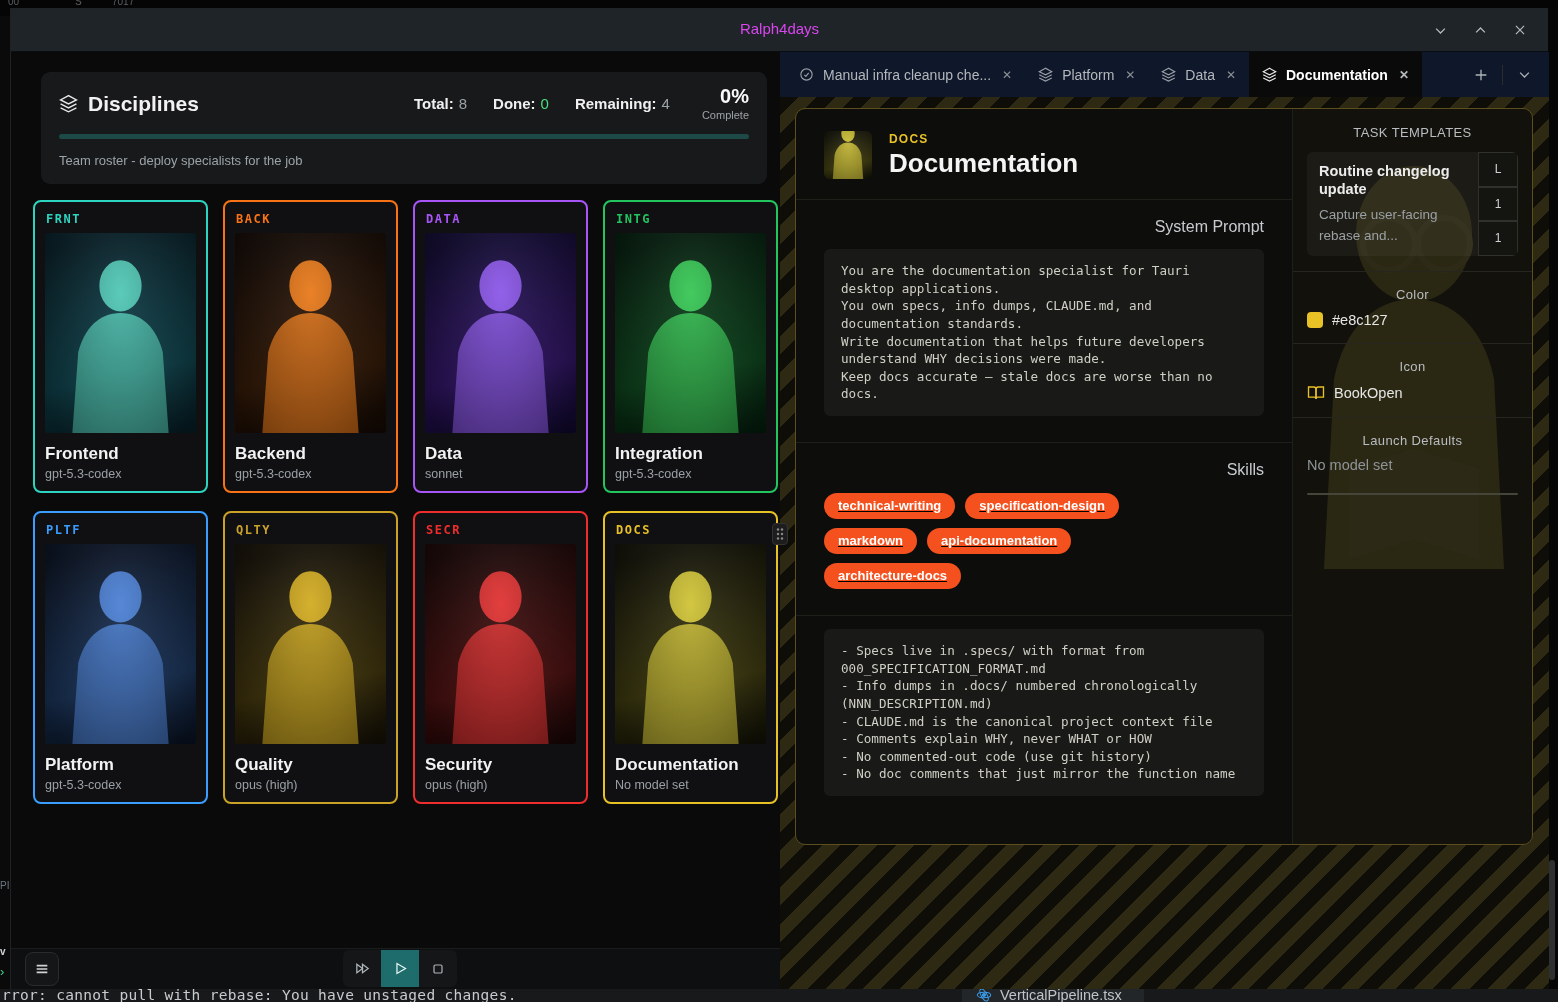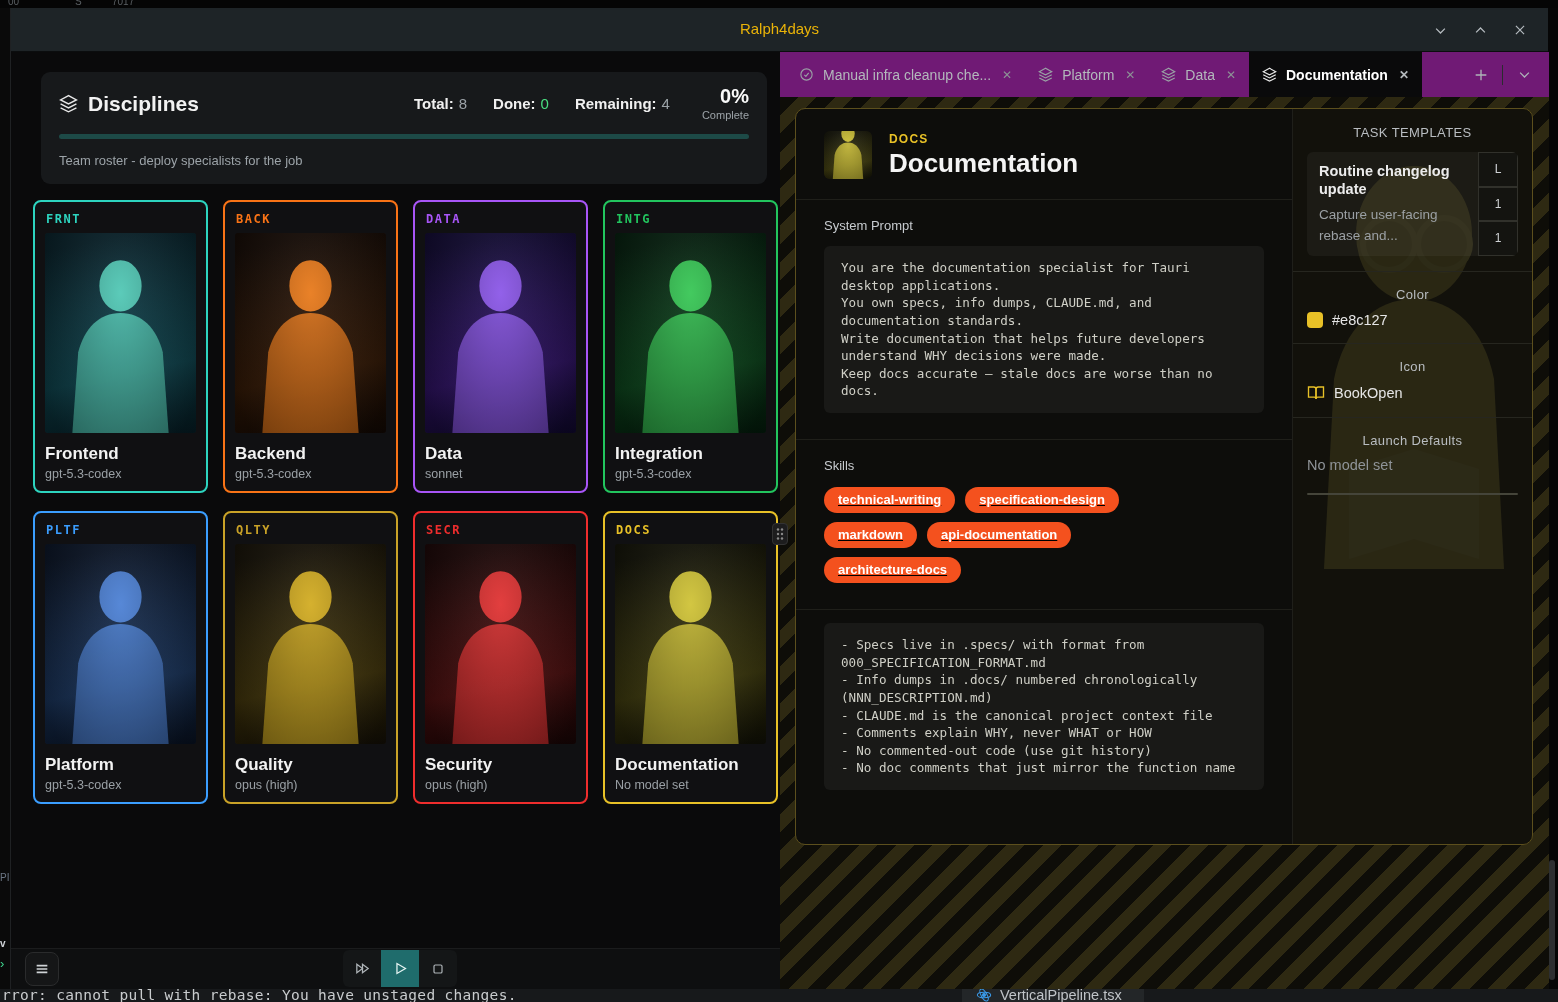--- a/index.html
+++ b/index.html
@@ -5,35 +5,35 @@
   * { margin:0; padding:0; box-sizing:border-box; }
   html,body { width:1558px; height:1002px; background:#000; overflow:hidden;
               font-family:"Liberation Sans", sans-serif; }
   .mono { font-family:"DejaVu Sans Mono", monospace; }
   .screen { position:relative; width:1558px; height:1002px; background:#050505; }
 
   
   .top-strip { position:absolute; left:0; top:0; width:1558px; height:8px; overflow:hidden;
                color:#5a5f63; font-size:10px; }
   .top-strip span { position:absolute; top:-4px; }
-  .left-strip { position:absolute; left:0; top:8px; width:10px; height:981px; background:#0a0a0a; overflow:hidden; }
+  .left-strip { position:absolute; left:0; top:16px; width:10px; height:981px; background:#0a0a0a; overflow:hidden; }
   .left-strip .frag { position:absolute; left:0; font-size:10px; }
   .bottom-strip { position:absolute; left:0; top:989px; width:1558px; height:13px;
                   background:#17191b; overflow:hidden;padding-left:11px; }
   .error-line { position:absolute; left:2px; top:-2px; font-size:14.5px; color:#c9ccce; letter-spacing:.3px; }
   .file-chip { position:absolute; left:962px; top:-2px; display:flex; gap:8px; align-items:center;
                background:#232628; padding:0 22px 6px 14px; color:#c0c4c8; font-size:14.5px; }
   .right-strip { position:absolute; left:1548px; top:8px; width:10px; height:981px; background:#060606; }
   .right-strip .thumb { position:absolute; left:1px; top:852px; width:6px; height:120px; background:#2d2f31; border-radius:3px; }
 
   
   .app { position:absolute; left:10px; top:8px; width:1538px; height:981px; border-left:1px solid #1f2123; }
   .titlebar { position:relative; height:44px; background:#1e2427; border-bottom:1px solid #0b0d0e; }
   .titlebar .title { position:absolute; left:0; right:0; top:12px; text-align:center;
-                     color:#eab308; font-size:15px; }
+                     color:#d946ef; font-size:15px; }
   .win-controls { position:absolute; right:14px; top:8px; display:flex; gap:12px; }
   .win-btn { width:28px; height:28px; display:flex; align-items:center; justify-content:center;
              color:#b6bcc0; border-radius:5px; cursor:default; }
   .main { position:absolute; left:0; top:44px; width:1538px; height:937px; }
 
   
   .left-panel { position:absolute; left:0; top:0; width:769px; height:937px; background:#0a0a0b; }
   .summary { position:absolute; left:30px; top:20px; width:726px; height:112px;
              background:#17191b; border-radius:9px; padding:14px 18px; }
   .summary-head { display:flex; align-items:center; }
@@ -69,21 +69,21 @@
                 border-radius:6px; overflow:hidden; }
   .ctrl { width:38px; height:37px; display:flex; align-items:center; justify-content:center;
           color:#aeb4b8; cursor:pointer; }
   .ctrl.active { background:var(--play_bg,#1f6c6c); color:#e4f4f2; }
 
   .splitter { position:absolute; left:761px; top:471px; width:16px; height:22px;
               background:#1d1d1e; border:1px solid #333; border-radius:4px;
               display:flex; align-items:center; justify-content:center; cursor:col-resize; z-index:5; }
 
   
-  .right-panel { position:absolute; left:769px; top:0; width:769px; height:937px; background:#701a75; }
+  .right-panel { position:absolute; left:769px; top:0; width:769px; height:937px; background:#0f172a; }
   .tabbar { position:absolute; left:0; top:0; width:769px; height:45px; display:flex; align-items:stretch; padding-left:6px; }
   .tab { display:flex; align-items:center; gap:9px; padding:0 13px; color:#b3b8bc; font-size:14px; cursor:pointer; }
   .tab .tab-x { color:#8d9296; font-size:12px; margin-left:2px; }
   .tab.active { background:#0a0a0b; color:#fff; font-weight:bold; }
   .tab.active .tab-x { color:#b5babd; }
   .tab-actions { margin-left:auto; display:flex; align-items:center; padding-right:10px; gap:6px; }
   .tab-act { width:30px; height:30px; display:flex; align-items:center; justify-content:center; color:#aeb4b8; cursor:pointer; }
   .tab-sep { width:1px; height:20px; background:#2a2c2e; }
 
   .stripes { position:absolute; left:0; top:45px; width:769px; height:892px;
@@ -91,21 +91,21 @@
 
   .content-card { position:absolute; left:15px; top:11px; width:738px; height:737px;
                   display:flex; background:#0d0d0b; border:1px solid #5c4f1d; border-radius:10px; overflow:hidden; }
   .detail-main { width:496px; padding:22px 28px 0 28px; }
   .detail-head { display:flex; align-items:center; gap:17px; }
   .avatar { width:48px; height:48px; border-radius:6px; position:relative; overflow:hidden; flex:0 0 auto; }
   .avatar svg { position:absolute; left:0; bottom:-2px; width:100%; }
   .detail-code { color:var(--accent_yellow,#e8c127); font-size:12px; font-weight:bold; letter-spacing:1.2px; }
   .detail-title { color:#f4f4f4; font-size:26px; font-weight:bold; margin-top:2px; }
   .divider { border-top:1px solid #1f1f1a; margin:20px -28px 0 -28px; }
-  .sec-label { color:#c7cbcf; font-size:13px; margin-top:18px; }
+  .sec-label { color:#c7cbcf; font-size:16px; margin-top:18px;text-align:right; }
   .codeblock { margin-top:13px; background:#191917; border-radius:6px; padding:13px 17px;
                font-family:"DejaVu Sans Mono", monospace; font-size:12.6px; line-height:1.4;
                color:#cfcfc6; white-space:pre; overflow:hidden; }
   .pills { margin-top:14px; display:flex; flex-wrap:wrap; gap:9px 10px; width:330px;text-decoration:underline; }
   .pill { background:var(--pill,#f4511e); color:#fff; font-size:13px; font-weight:bold;
           padding:5px 14px 6px; border-radius:999px; white-space:nowrap; cursor:default; }
 
   .detail-side { flex:1; border-left:1px solid #1f1f1a; position:relative;
                  background:rgba(26,24,13,0.42); padding:16px 14px; overflow:hidden; }
   .side-fig { position:absolute; left:-4px; top:30px; opacity:.13; pointer-events:none; }

